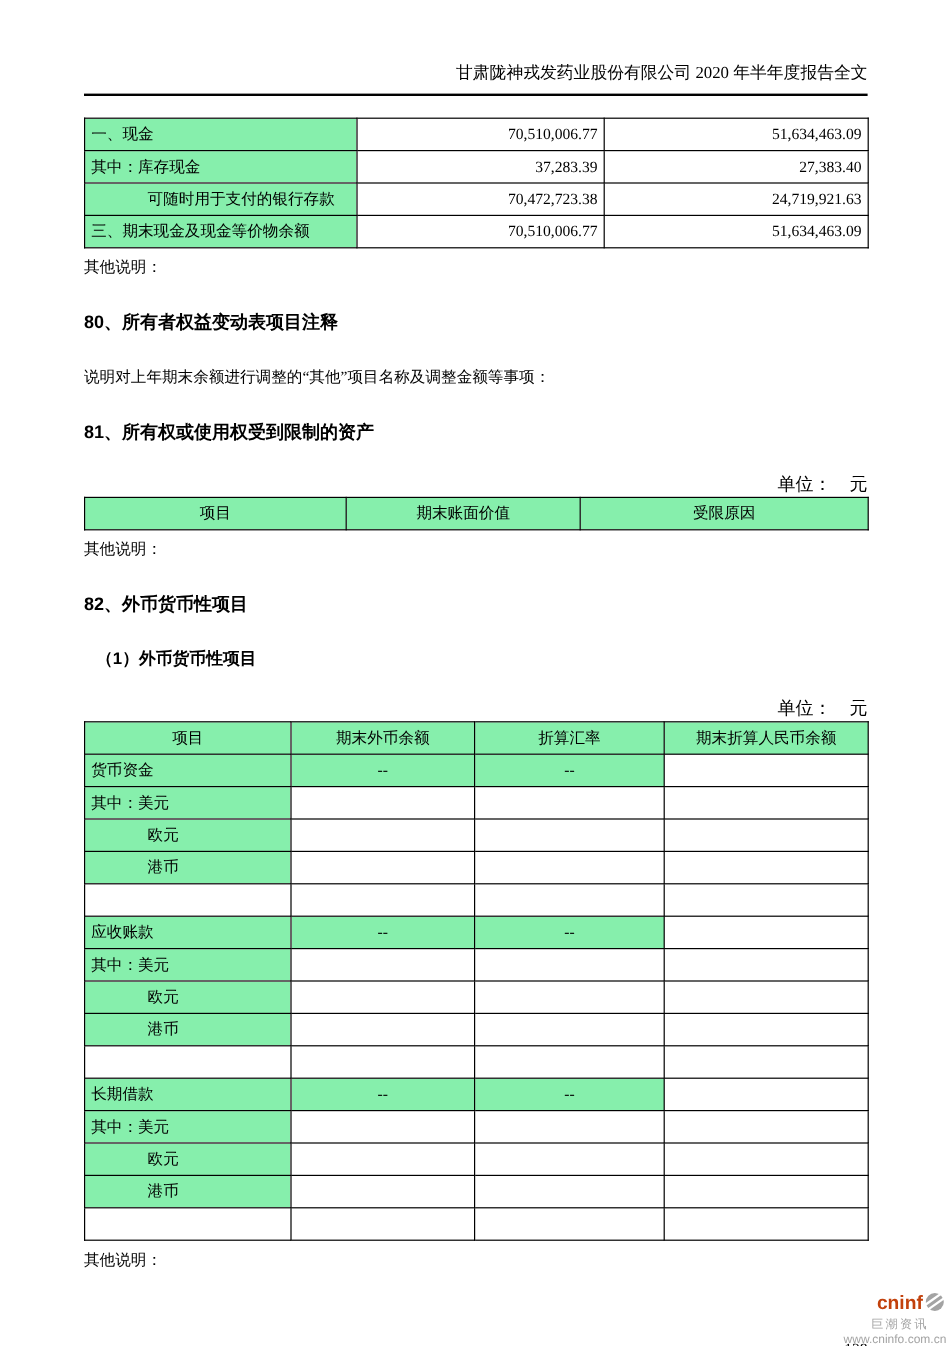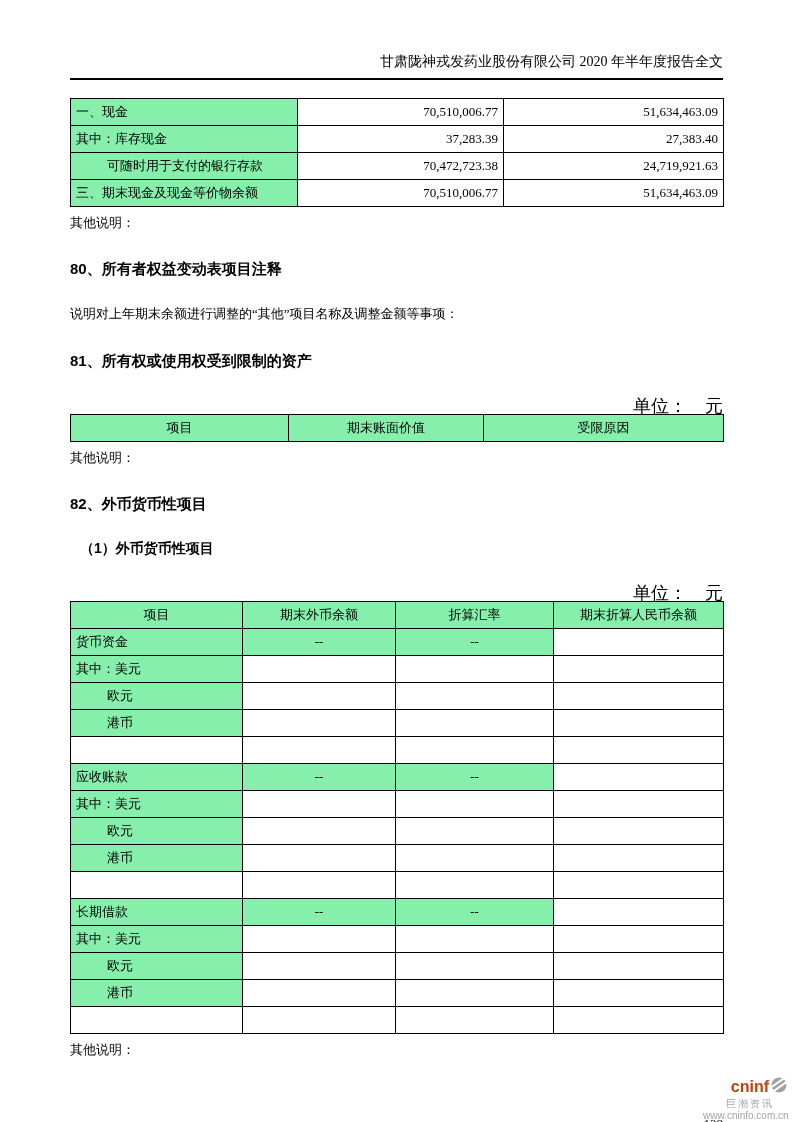--- a/index.html
+++ b/index.html
@@ -11,27 +11,27 @@
   .content{position:absolute;left:70px;top:0;width:653px;}
   .doc-header{
     padding-top:52px;text-align:right;font-size:14px;line-height:20px;
     border-bottom:2px solid #000;padding-bottom:6px;
   }
   table{border-collapse:collapse;width:653px;table-layout:fixed;font-size:13px;}
   td,th{border:1px solid #000;height:26px;padding:0 5px;overflow:hidden;white-space:nowrap;font-weight:normal;}
   .shade{background:#86efac;}
   .num{text-align:right;}
   .ctr{text-align:center;}
-  .ind1{padding-left:36px;}
+  .ind1{padding-left:52px;}
   .tbl1{margin-top:18px;}
   .note{font-size:13px;margin-top:7px;height:16px;}
   h3{font-size:15px;font-weight:bold;margin:30px 0 0 0;line-height:18px;font-family:"Liberation Sans","DejaVu Sans",sans-serif;}
   h4{font-size:14px;font-weight:bold;margin:26px 0 0 10px;line-height:18px;font-family:"Liberation Sans","DejaVu Sans",sans-serif;}
   .para{font-size:13px;margin-top:28px;line-height:16px;}
-  .unit{font-size:18px;text-align:right;margin-top:24px;margin-bottom:4px;height:16px;}
+  .unit{font-size:15px;text-align:right;margin-top:24px;margin-bottom:4px;height:16px;}
   .tbl2 th{text-align:center;}
   .tbl3{margin-top:2px;}
   .tbl3 th{text-align:center;}
   .pageno{position:absolute;right:70px;top:1096px;font-size:13px;margin-top:20px;}
   .cninfo{position:absolute;right:5px;top:1076px;width:85px;text-align:right;color:#a3a3a3;line-height:1.05;}
   .cninfo .brand{font-family:"Liberation Sans","DejaVu Sans",sans-serif;font-weight:bold;font-size:16px;color:#c2410c;display:inline-block;vertical-align:middle;margin-left:17px;}
   .cninfo .swirl{display:inline-block;vertical-align:middle;margin-left:1px;}
   .cninfo .cn{font-size:10px;letter-spacing:2px;margin-top:1px;padding-right:14px;}
   .cninfo .url{font-size:10px;margin-top:2px;font-family:"Liberation Sans","DejaVu Sans",sans-serif;}
 </style>

